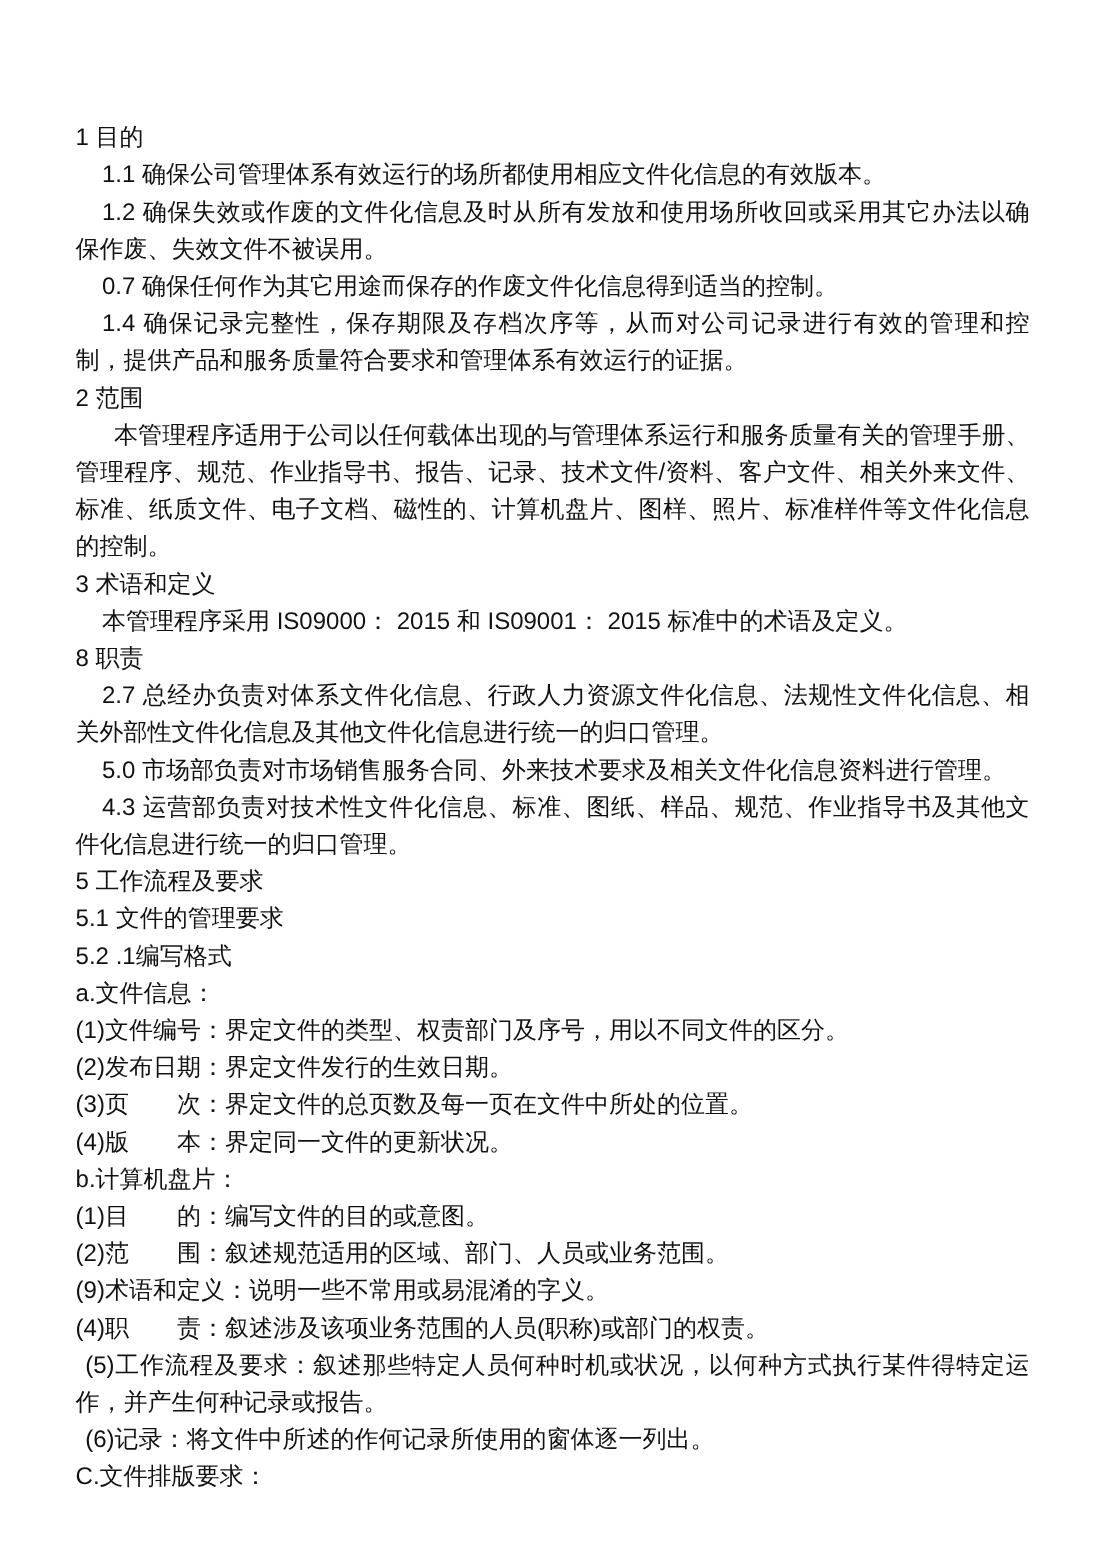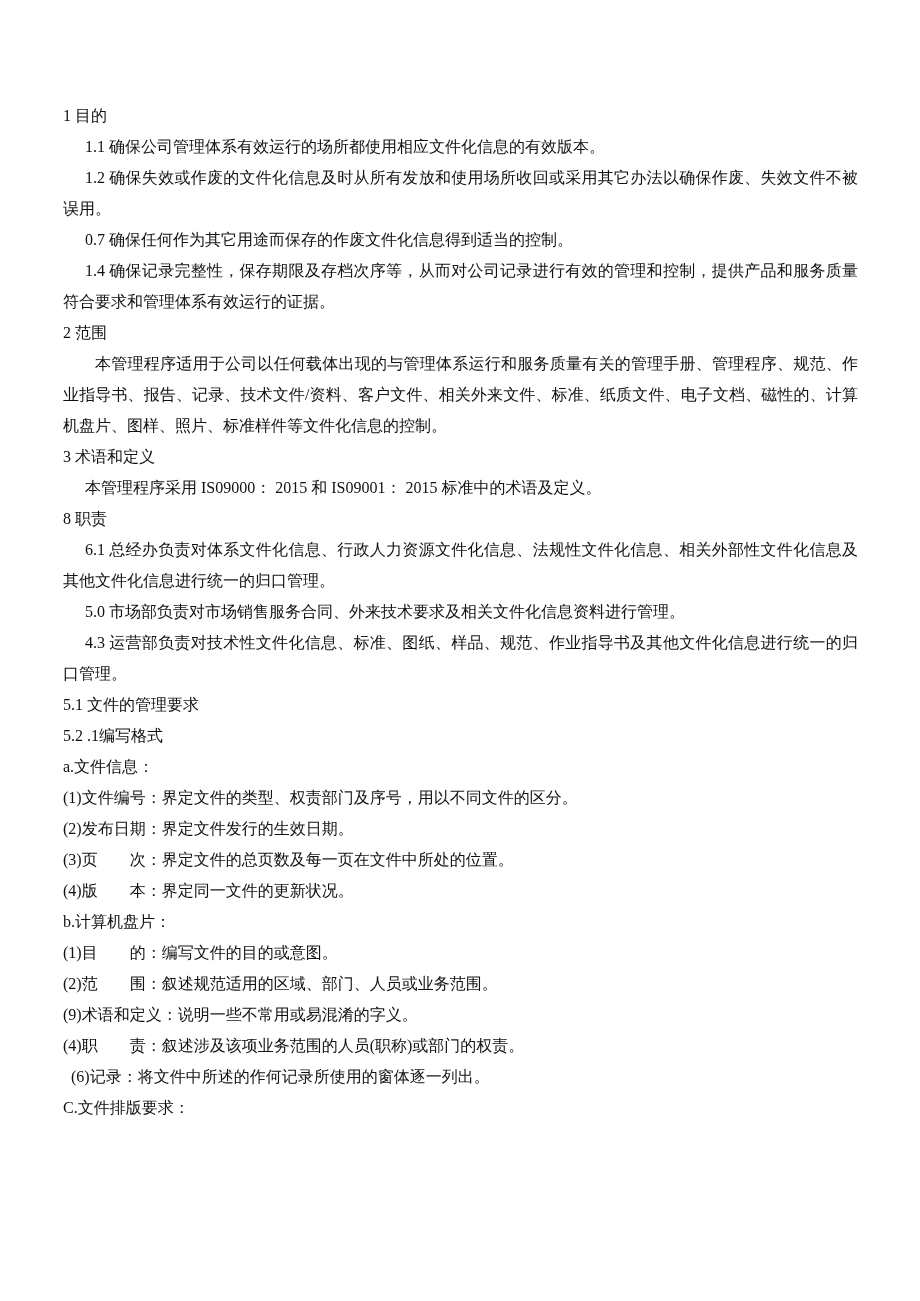--- a/index.html
+++ b/index.html
@@ -8,22 +8,22 @@
     background: #ffffff;
   }
   .page {
     position: relative;
     width: 920px;
     height: 1261px;
     margin: 0 auto;
     background: #ffffff;
     box-sizing: border-box;
     padding: 100px 62px 0 63px;
-    font-family: Liberation Serif, serif;
-    font-size: 16px;
+    font-family: Liberation Sans, sans-serif;
+    font-size: 20px;
     line-height: 31px;
     color: #111111;
     overflow: hidden;
   }
   .page p {
     margin: 0;
     padding: 0;
     text-align: justify;
     word-break: break-all;
   }
@@ -48,30 +48,32 @@
   <p class="h">1 目的</p>
   <p class="li1">1.1  确保公司管理体系有效运行的场所都使用相应文件化信息的有效版本。</p>
   <p class="li1">1.2  确保失效或作废的文件化信息及时从所有发放和使用场所收回或采用其它办法以确保作废、失效文件不被误用。</p>
   <p class="li1">0.7  确保任何作为其它用途而保存的作废文件化信息得到适当的控制。</p>
   <p class="li1">1.4  确保记录完整性，保存期限及存档次序等，从而对公司记录进行有效的管理和控制，提供产品和服务质量符合要求和管理体系有效运行的证据。</p>
   <p class="h">2 范围</p>
   <p class="ind2">本管理程序适用于公司以任何载体出现的与管理体系运行和服务质量有关的管理手册、管理程序、规范、作业指导书、报告、记录、技术文件/资料、客户文件、相关外来文件、标准、纸质文件、电子文档、磁性的、计算机盘片、图样、照片、标准样件等文件化信息的控制。</p>
   <p class="h">3 术语和定义</p>
   <p class="li1">本管理程序采用 IS09000： 2015 和 IS09001： 2015 标准中的术语及定义。</p>
   <p class="h">8 职责</p>
-  <p class="li1">6.1  总经办负责对体系文件化信息、行政人力资源文件化信息、法规性文件化信息、相关外部性文件化信息及其他文件化信息进行统一的归口管理。</p>
+  <p class="li1">2.7  总经办负责对体系文件化信息、行政人力资源文件化信息、法规性文件化信息、相关外部性文件化信息及其他文件化信息进行统一的归口管理。</p>
   <p class="li1">5.0  市场部负责对市场销售服务合同、外来技术要求及相关文件化信息资料进行管理。</p>
   <p class="li1">4.3  运营部负责对技术性文件化信息、标准、图纸、样品、规范、作业指导书及其他文件化信息进行统一的归口管理。</p>
+  <p class="h">5 工作流程及要求</p>
   <p class="pl1">5.1  文件的管理要求</p>
   <p class="pl2">5.2  .1编写格式</p>
   <p class="pl3">a.文件信息：</p>
   <p class="pl4">(1)文件编号：界定文件的类型、权责部门及序号，用以不同文件的区分。</p>
   <p class="pl4">(2)发布日期：界定文件发行的生效日期。</p>
   <p class="pl4">(3)页　　次：界定文件的总页数及每一页在文件中所处的位置。</p>
   <p class="pl4">(4)版　　本：界定同一文件的更新状况。</p>
   <p class="pl3">b.计算机盘片：</p>
   <p class="pl4">(1)目　　的：编写文件的目的或意图。</p>
   <p class="pl4">(2)范　　围：叙述规范适用的区域、部门、人员或业务范围。</p>
   <p class="pl4">(9)术语和定义：说明一些不常用或易混淆的字义。</p>
   <p class="pl4">(4)职　　责：叙述涉及该项业务范围的人员(职称)或部门的权责。</p>
+  <p class="pl5">(5)工作流程及要求：叙述那些特定人员何种时机或状况，以何种方式执行某件得特定运作，并产生何种记录或报告。</p>
   <p class="pl5">(6)记录：将文件中所述的作何记录所使用的窗体逐一列出。</p>
   <p class="pl3">C.文件排版要求：</p>
 </div>
 
 </body></html>

